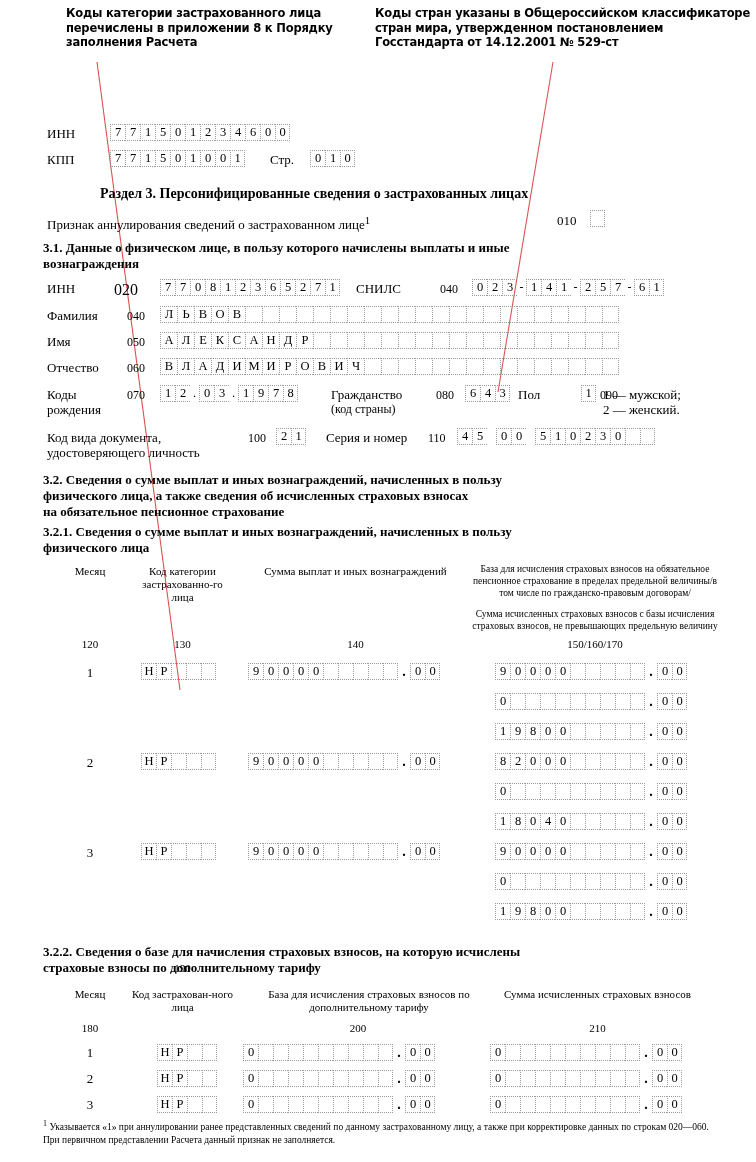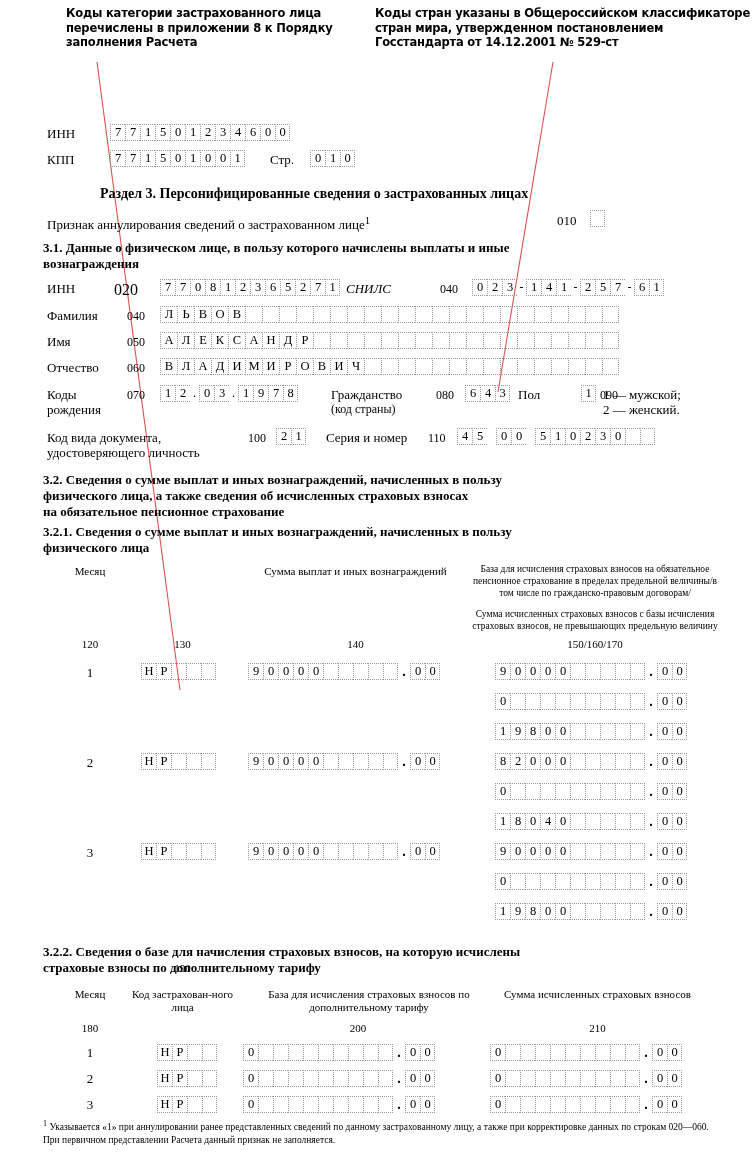--- a/index.html
+++ b/index.html
@@ -178,21 +178,21 @@
       <div class="c">1</div>
       <div class="c">2</div>
       <div class="c">3</div>
       <div class="c">6</div>
       <div class="c">5</div>
       <div class="c">2</div>
       <div class="c">7</div>
       <div class="c">1</div>
     </div>
 
-  <div class="lbl" style="left:346px; top:281px;font-style:italic;">СНИЛС</div>
+  <div class="lbl" style="left:356px; top:281px;">СНИЛС</div>
   <div class="lbl" style="left:440px; top:282px; font-size:12px;">040</div>
   <div class="cells sep-dash" id="snils-cells" style="left:472px; top:279px;">
       <div class="c">0</div>
       <div class="c">2</div>
       <div class="c">3</div>
       <div class="gap">-</div>
       <div class="c">1</div>
       <div class="c">4</div>
       <div class="c">1</div>
       <div class="gap">-</div>
@@ -361,20 +361,21 @@
     </div>
 
   <div class="lbl bold" style="left:43px; top:472px;">3.2. Сведения о сумме выплат и иных вознаграждений, начисленных в пользу</div>
   <div class="lbl bold" style="left:43px; top:488px;">физического лица, а также сведения об исчисленных страховых взносах</div>
   <div class="lbl bold" style="left:43px; top:504px;">на обязательное пенсионное страхование</div>
 
   <div class="lbl bold" style="left:43px; top:524px;">3.2.1. Сведения о сумме выплат и иных вознаграждений, начисленных в пользу</div>
   <div class="lbl bold" style="left:43px; top:540px;">физического лица</div>
 
   <div class="lbl small center" style="left:60px; top:565px; width:60px;">Месяц</div>
+  <div class="lbl small center" style="left:130px; top:565px; width:105px;">Код категории застрахованно-го лица</div>
   <div class="lbl small center" style="left:248px; top:565px; width:215px;">Сумма выплат и иных вознаграждений</div>
   <div class="lbl tiny center" style="left:470px; top:563px; width:250px;">База для исчисления страховых взносов на обязательное пенсионное страхование в пределах предельной величины/в том числе по гражданско-правовым договорам/</div>
   <div class="lbl tiny center" style="left:470px; top:608px; width:250px;">Сумма исчисленных страховых взносов с базы исчисления страховых взносов, не превышающих предельную величину</div>
 
   <div class="lbl small center" style="left:60px; top:638px; width:60px;">120</div>
   <div class="lbl small center" style="left:130px; top:638px; width:105px;">130</div>
   <div class="lbl small center" style="left:248px; top:638px; width:215px;">140</div>
   <div class="lbl small center" style="left:470px; top:638px; width:250px;">150/160/170</div>
 
   <div id="rows-321">

